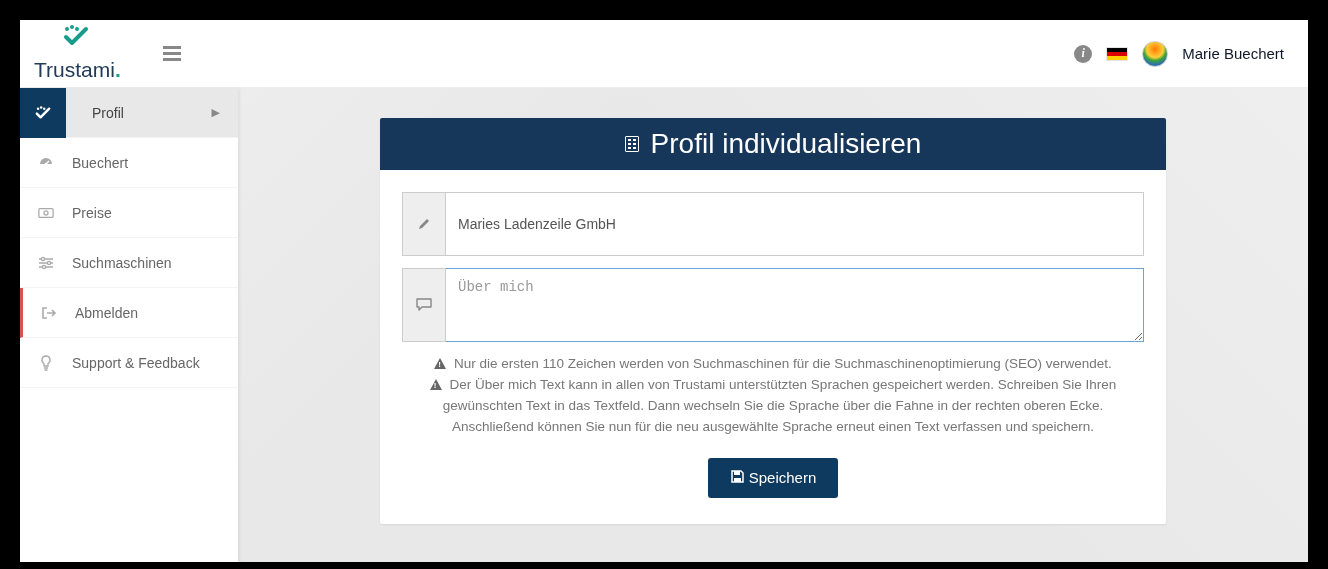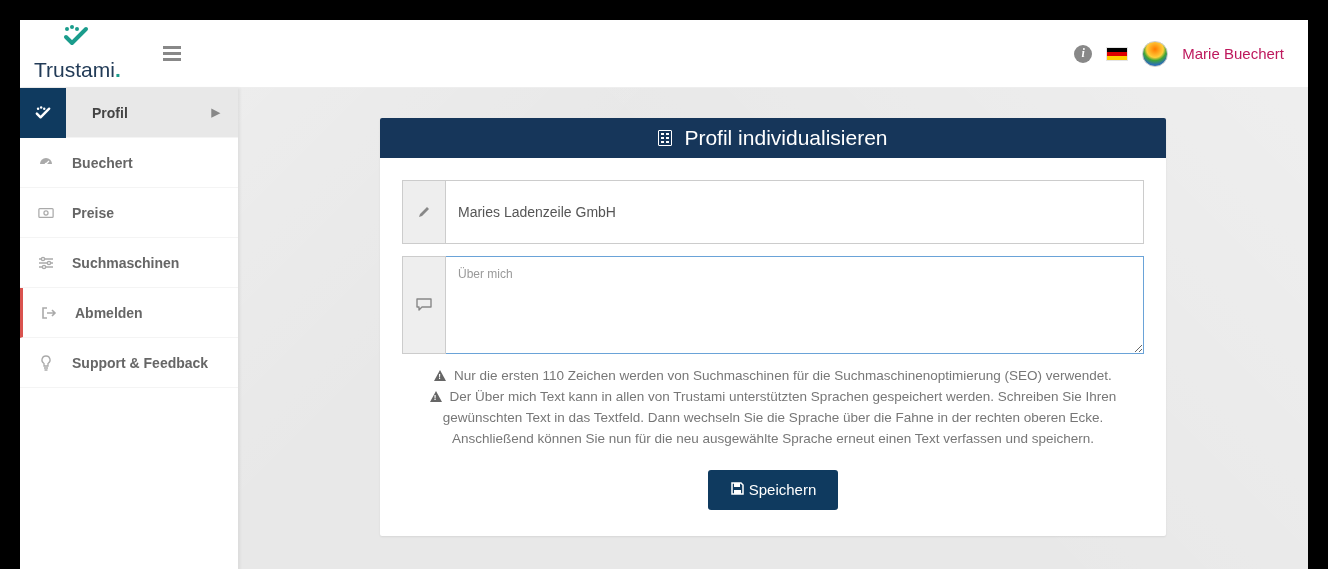--- a/index.html
+++ b/index.html
@@ -94,35 +94,35 @@
   .flag-de div { flex:1; }
   .flag-de .b { background:#000; }
   .flag-de .r { background:#dd0000; }
   .flag-de .y { background:#ffce00; }
   .avatar {
     width: 26px; height: 26px;
     border-radius: 50%;
     background: radial-gradient(circle at 50% 30%, #ff7b00, #ffce3a 40%, #3fa535 55%, #2b6fb3 75%);
     border: 1px solid #ccc;
   }
-  .username { color: #be185d; font-size: 15px; }
+  .username { color: #0f172a; font-size: 15px; }
   .body-row { display: flex; position: relative; z-index: 2; }
   .sidebar {
     width: 218px;
     background: #fff;
     box-shadow: 2px 0 3px rgba(0,0,0,0.06);
   }
   .sidebar-item {
     display: flex;
     align-items: center;
     height: 50px;
     padding: 0 18px;
     color: #666;
     font-size: 14px;
-    font-weight: 700;
+    font-weight: 400;
     cursor: pointer;
     gap: 18px;
     border-bottom: 1px solid #f4f4f4;
   }
   .sidebar-item.active {
     background: #e8e8e8;
     color: #444;
     position: relative;
   }
   .sidebar-item.active .icon-box {
@@ -148,26 +148,26 @@
   }
   .panel {
     background: #fff;
     border-radius: 2px;
     box-shadow: 0 1px 2px rgba(0,0,0,0.08);
     overflow: hidden;
   }
   .panel-header {
     background: #16365a;
     color: #fff;
-    height: 40px;
+    height: 52px;
     display: flex;
     align-items: center;
     justify-content: center;
     gap: 12px;
-    font-size: 21px;
+    font-size: 28px;
     font-weight: 400;
   }
   .panel-body { padding: 22px 22px 26px; }
   .input-row {
     display: flex;
     margin-bottom: 12px;
   }
   .input-addon {
     width: 44px;
     background: #eee;
@@ -183,23 +183,23 @@
     font-size: 14px;
     color: #555;
   }
   .textarea-row { display: flex; }
   .textarea-row .input-addon { border-right: 1px solid #ccc; }
   .textarea-row textarea {
     flex: 1;
     border: 1px solid #6aa3d8;
     border-left: none;
     padding: 10px 12px;
-    font-family: Liberation Sans, sans-serif;
-    font-size: 12px;
-    height: 98px;
+    font-family: Liberation Mono, monospace;
+    font-size: 14px;
+    height: 74px;
     resize: vertical;
     outline: none;
   }
   .textarea-row textarea::placeholder { color: #999; }
   .hints {
     text-align: center;
     color: #777;
     font-size: 13.5px;
     line-height: 1.55;
     margin-top: 12px;

